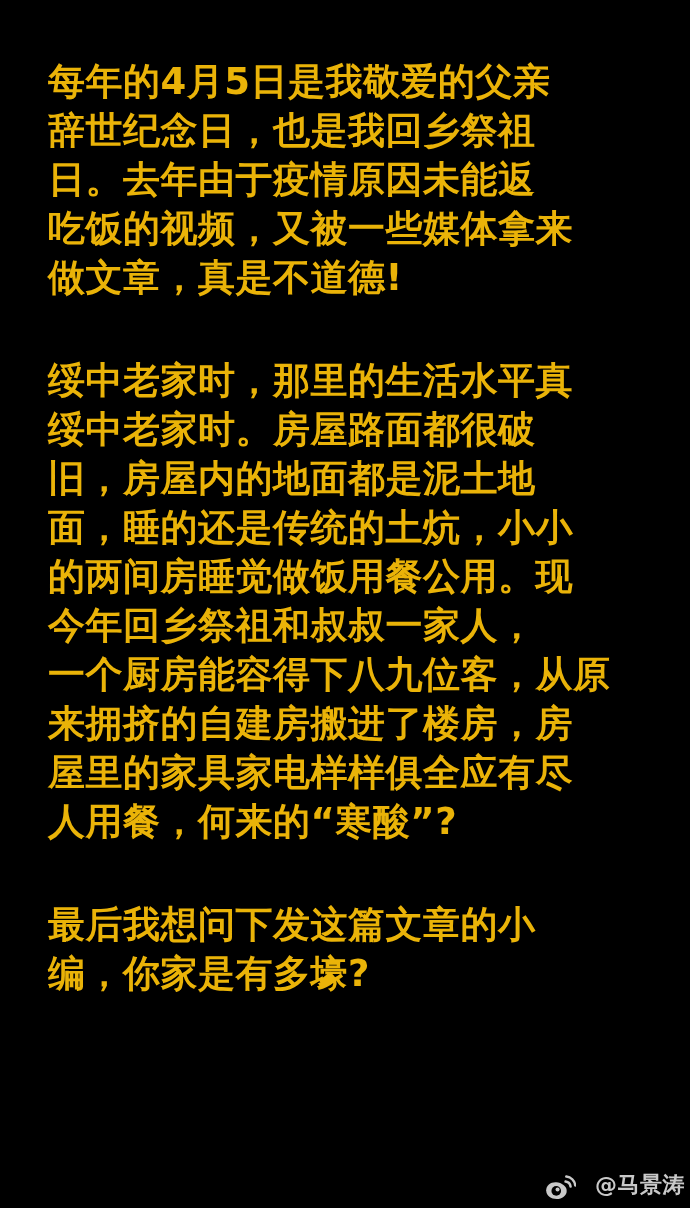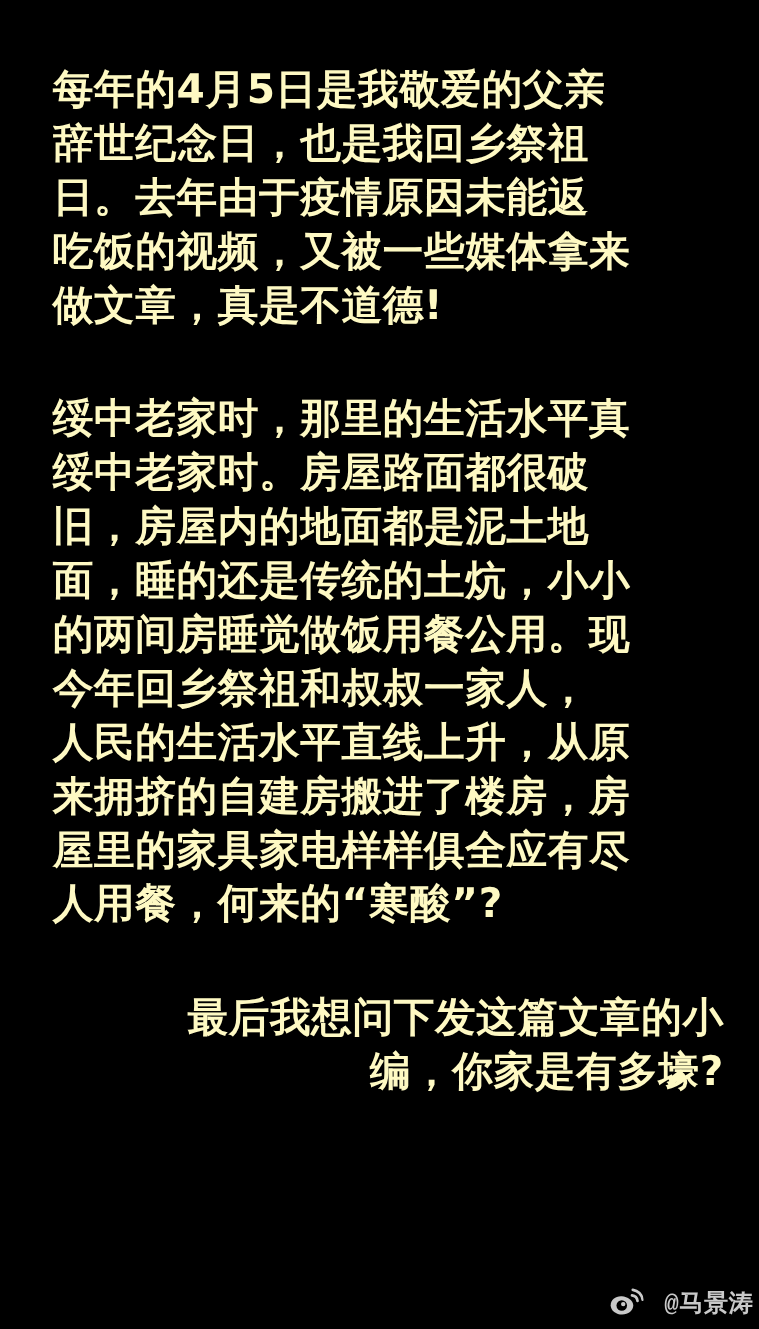--- a/index.html
+++ b/index.html
@@ -9,41 +9,40 @@
     background: #000000;
     position: relative;
     overflow: hidden;
     font-family: "DejaVu Sans", "Liberation Sans", sans-serif;
   }
   .post-text {
     position: absolute;
     left: 48px;
     top: 57px;
     width: 610px;
-    color: #fef9c3;
+    color: #eab308;
     font-weight: 700;
     font-size: 37px;
     line-height: 49px;
     letter-spacing: 0.5px;
   }
   .para { margin: 0 0 54px 0; padding: 0; }
-  .para:last-child { margin-bottom: 0; text-align: right; }
+  .para:last-child { margin-bottom: 0; }
   .line { display: block; white-space: nowrap; height: 49px; }
   .watermark {
     position: absolute;
     right: 5px;
     bottom: 8px;
     display: flex;
-    align-items: flex-start;
+    align-items: flex-end;
     gap: 19px;
     color: #c9c9c9;
     font-size: 22px;
     font-weight: 700;
     letter-spacing: 0.5px;
-    font-family: Liberation Mono, monospace;
   }
   .wicon { display: inline-flex; align-items: flex-end; }
 </style>
 </head>
 <body>
 
 <main>
 
   <section class="post-text">
 
@@ -55,21 +54,21 @@
       <span class="line">做文章，真是不道德!</span>
     </p>
 
     <p class="para">
       <span class="line">绥中老家时，那里的生活水平真</span>
       <span class="line">绥中老家时。房屋路面都很破</span>
       <span class="line">旧，房屋内的地面都是泥土地</span>
       <span class="line">面，睡的还是传统的土炕，小小</span>
       <span class="line">的两间房睡觉做饭用餐公用。现</span>
       <span class="line">今年回乡祭祖和叔叔一家人，</span>
-      <span class="line">人民的生活水平直线上升，从原</span>
+      <span class="line">一个厨房能容得下八九位客，从原</span>
       <span class="line">来拥挤的自建房搬进了楼房，房</span>
       <span class="line">屋里的家具家电样样俱全应有尽</span>
       <span class="line">人用餐，何来的“寒酸”?</span>
     </p>
 
     <p class="para">
       <span class="line">最后我想问下发这篇文章的小</span>
       <span class="line">编，你家是有多壕?</span>
     </p>
 

